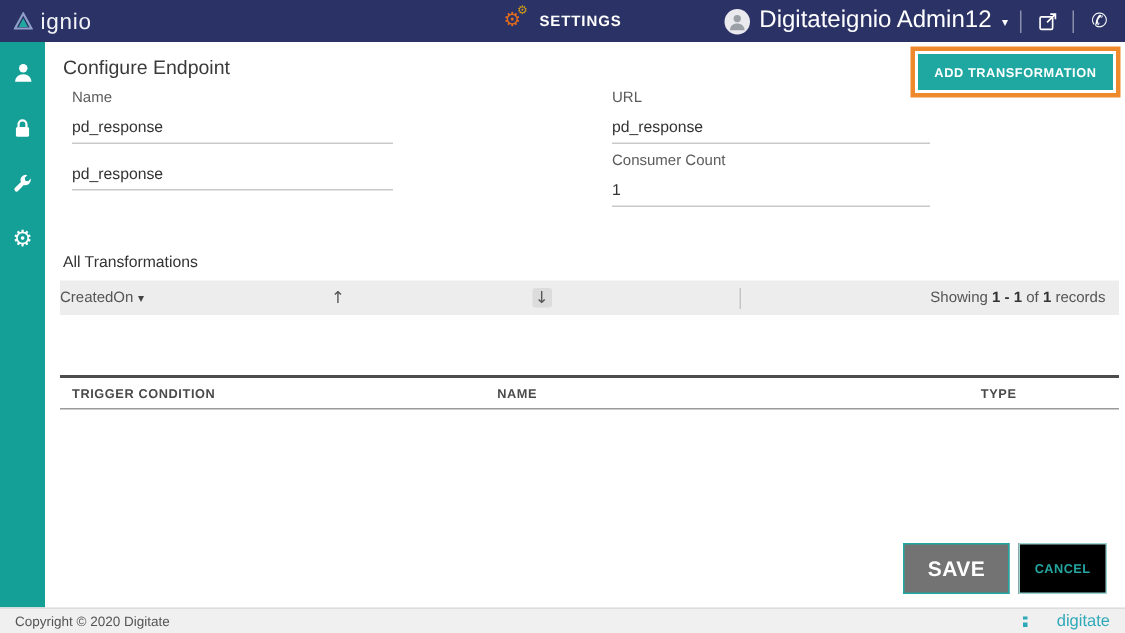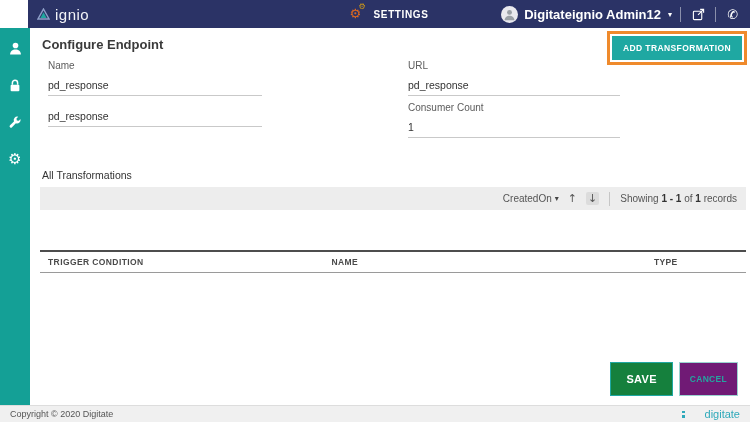--- a/index.html
+++ b/index.html
@@ -4,83 +4,83 @@
 <style>
   html,body{margin:0;padding:0;}
   body{
     width:750px;height:422px;position:relative;overflow:hidden;
     background:#ffffff;font-family:"Liberation Sans",sans-serif;
     -webkit-font-smoothing:antialiased;
   }
   .icon-font{font-family:"DejaVu Sans",sans-serif;}
 
   
-  .navbar{position:absolute;top:0;left:0;right:0;height:28px;background:#2b3366;color:#fff;margin-left:28px;}
+  .navbar{position:absolute;top:0;left:0;right:0;height:28px;background:#2b3366;color:#fff;}
   .logo{position:absolute;left:9px;top:0;height:28px;display:flex;align-items:center;gap:5px;cursor:pointer;}
   .logo-text{font-size:15px;letter-spacing:.5px;color:#f2f3f7;}
   .settings-nav{position:absolute;left:50%;top:0;height:28px;transform:translateX(-50%);
     display:flex;align-items:center;gap:6px;font-size:10px;font-weight:bold;letter-spacing:.6px;}
   .gears{position:relative;width:18px;height:18px;}
   .gear-big{position:absolute;left:0;top:2px;font-size:13px;line-height:13px;color:#e06a1f;}
   .gear-small{position:absolute;left:9px;top:-2px;font-size:8px;line-height:8px;color:#d19b16;}
   .nav-right{position:absolute;right:8px;top:0;height:28px;display:flex;align-items:center;gap:8px;}
   .user-menu{display:flex;align-items:center;gap:6px;cursor:pointer;}
   .avatar{width:17px;height:17px;border-radius:50%;background:#e9e9ee;display:flex;align-items:center;justify-content:center;overflow:hidden;}
-  .user-name{font-size:13px;font-weight:bold;}
+  .user-name{font-size:16px;font-weight:normal;}
   .caret{font-size:8px;margin-left:1px;}
   .nav-divider{width:1px;height:15px;background:rgba(255,255,255,.45);}
   .nav-icon{display:flex;align-items:center;justify-content:center;width:18px;height:18px;cursor:pointer;}
   .phone-glyph{font-size:13px;line-height:13px;color:#fff;}
 
   
   .sidebar{position:absolute;left:0;top:28px;width:30px;bottom:17px;background:#14a096;
     display:flex;flex-direction:column;align-items:center;padding-top:11px;gap:19px;box-sizing:border-box;}
   .side-item{width:18px;height:18px;display:flex;align-items:center;justify-content:center;cursor:pointer;}
   .side-gear-glyph{font-size:15px;line-height:15px;color:#fff;}
 
   
   .main{position:absolute;left:30px;top:28px;right:0;bottom:17px;background:#fff;}
-  .page-title{position:absolute;left:12px;top:9px;font-size:13px;font-weight:bold;color:#3a3a3a;}
+  .page-title{position:absolute;left:12px;top:9px;font-size:13px;font-weight:normal;color:#3a3a3a;}
 
   .add-annotation{position:absolute;top:3px;right:3px;border:3px solid #ef8a2c;padding:2px;background:transparent;}
   .btn-add{background:#1fa8a2;color:#fff;border:none;font-family:"Liberation Sans",sans-serif;
     font-size:8.5px;font-weight:bold;letter-spacing:.4px;padding:7px 11px;cursor:pointer;}
 
   .field{position:absolute;width:214px;}
   .field .lbl{font-size:10px;color:#5c5c5c;}
   .field .val{font-size:10.5px;color:#333;margin-top:8px;padding-bottom:4px;border-bottom:1px solid #c9c9c9;min-height:12px;cursor:text;}
   .f-name{left:18px;top:32px;}
   .f-url{left:378px;top:32px;width:212px;}
   .f-desc{left:18px;top:74px;}
   .f-count{left:378px;top:74px;width:212px;}
 
   .section-label{position:absolute;left:12px;top:141px;font-size:10.5px;color:#333;}
 
   .toolbar{position:absolute;left:10px;right:4px;top:159px;height:23px;background:#ededed;
-    display:flex;align-items:center;justify-content:flex-end;gap:7px;padding-right:9px;box-sizing:border-box;
+    display:flex;align-items:center;justify-content:space-between;gap:7px;padding-right:9px;box-sizing:border-box;
     font-size:10px;color:#555;}
   .sort-field{display:flex;align-items:center;gap:3px;cursor:pointer;}
   .sort-caret{font-size:8px;color:#444;}
   .sort-arrow{font-size:11px;color:#555;cursor:pointer;padding:0 2px;}
   .sort-arrow.active{background:#dcdcdc;border-radius:2px;}
   .tb-divider{width:1px;height:14px;background:#c6c6c6;margin:0 3px;}
   .showing b{color:#333;}
 
   .table{position:absolute;left:10px;right:4px;top:185px;}
   .thead{display:flex;align-items:center;height:20px;border-top:2px solid #4d4d4d;border-bottom:1px solid #9a9a9a;
     font-size:8.5px;font-weight:bold;color:#4a4a4a;letter-spacing:.4px;margin-top:37px;}
   .trow{display:flex;align-items:center;height:20px;border-bottom:1px solid #dcdcdc;font-size:10px;color:#444;cursor:pointer;}
   .c1{width:41%;padding-left:8px;box-sizing:border-box;}
   .c2{width:36%;padding-left:2px;box-sizing:border-box;}
   .c3{width:23%;padding-left:2px;box-sizing:border-box;text-align:center;}
 
   .actions{position:absolute;right:12px;bottom:9px;display:flex;gap:6px;}
-  .btn-save{background:#15803d;color:#fff;border:1px solid #1fa8a2;font-family:"Liberation Sans",sans-serif;
-    font-size:11px;font-weight:bold;letter-spacing:.3px;padding:0 15px;cursor:pointer;}
-  .btn-cancel{background:#701a75;color:#24a5a0;border:1px solid #9ad3d0;font-family:"Liberation Sans",sans-serif;
+  .btn-save{background:#737373;color:#fff;border:1px solid #1fa8a2;font-family:"Liberation Sans",sans-serif;
+    font-size:14px;font-weight:bold;letter-spacing:.3px;padding:0 15px;cursor:pointer;}
+  .btn-cancel{background:#000000;color:#24a5a0;border:1px solid #9ad3d0;font-family:"Liberation Sans",sans-serif;
     font-size:8.5px;font-weight:bold;letter-spacing:.3px;padding:11px 10px;cursor:pointer;}
 
   
   .footer{position:absolute;left:0;right:0;bottom:0;height:17px;background:#f0f0f0;border-top:1px solid #ddd;
     display:flex;align-items:center;justify-content:space-between;padding:0 10px;box-sizing:border-box;
     font-size:9px;color:#555;}
   .brand{display:flex;align-items:center;gap:20px;color:#2fa9ba;font-size:11px;}
   .brand-colon{display:flex;flex-direction:column;gap:2px;}
   .brand-colon i{width:2.5px;height:2.5px;background:#2fa9ba;display:block;}
 </style>

